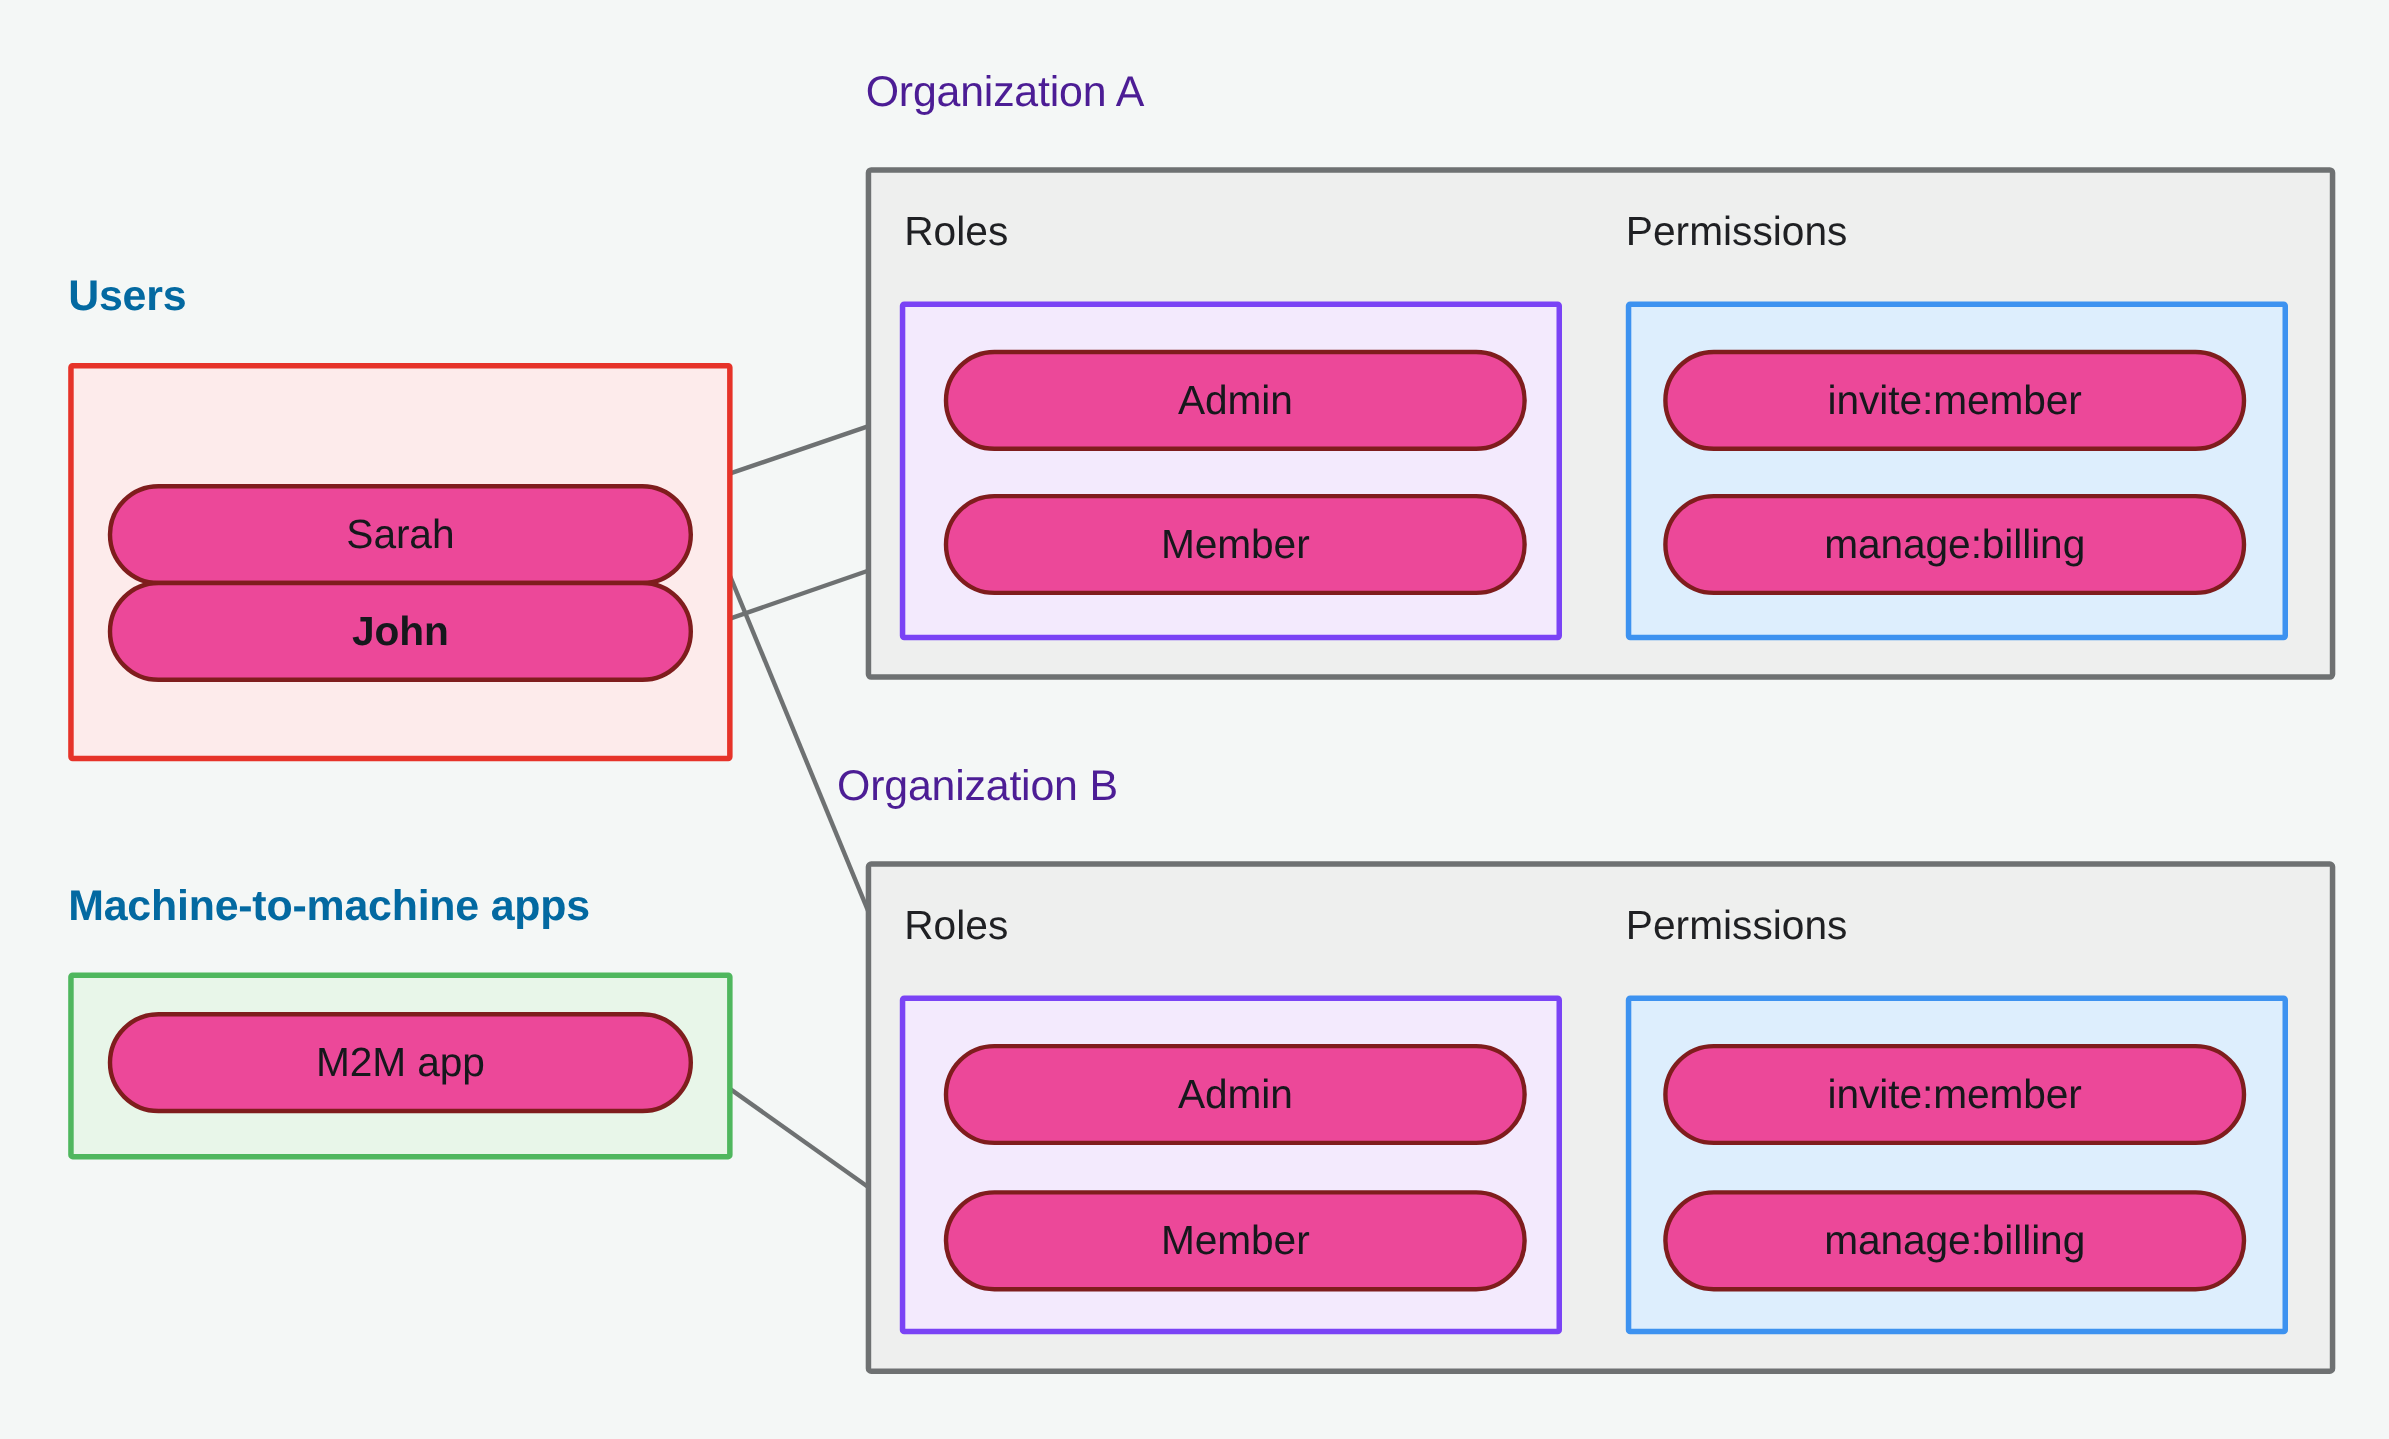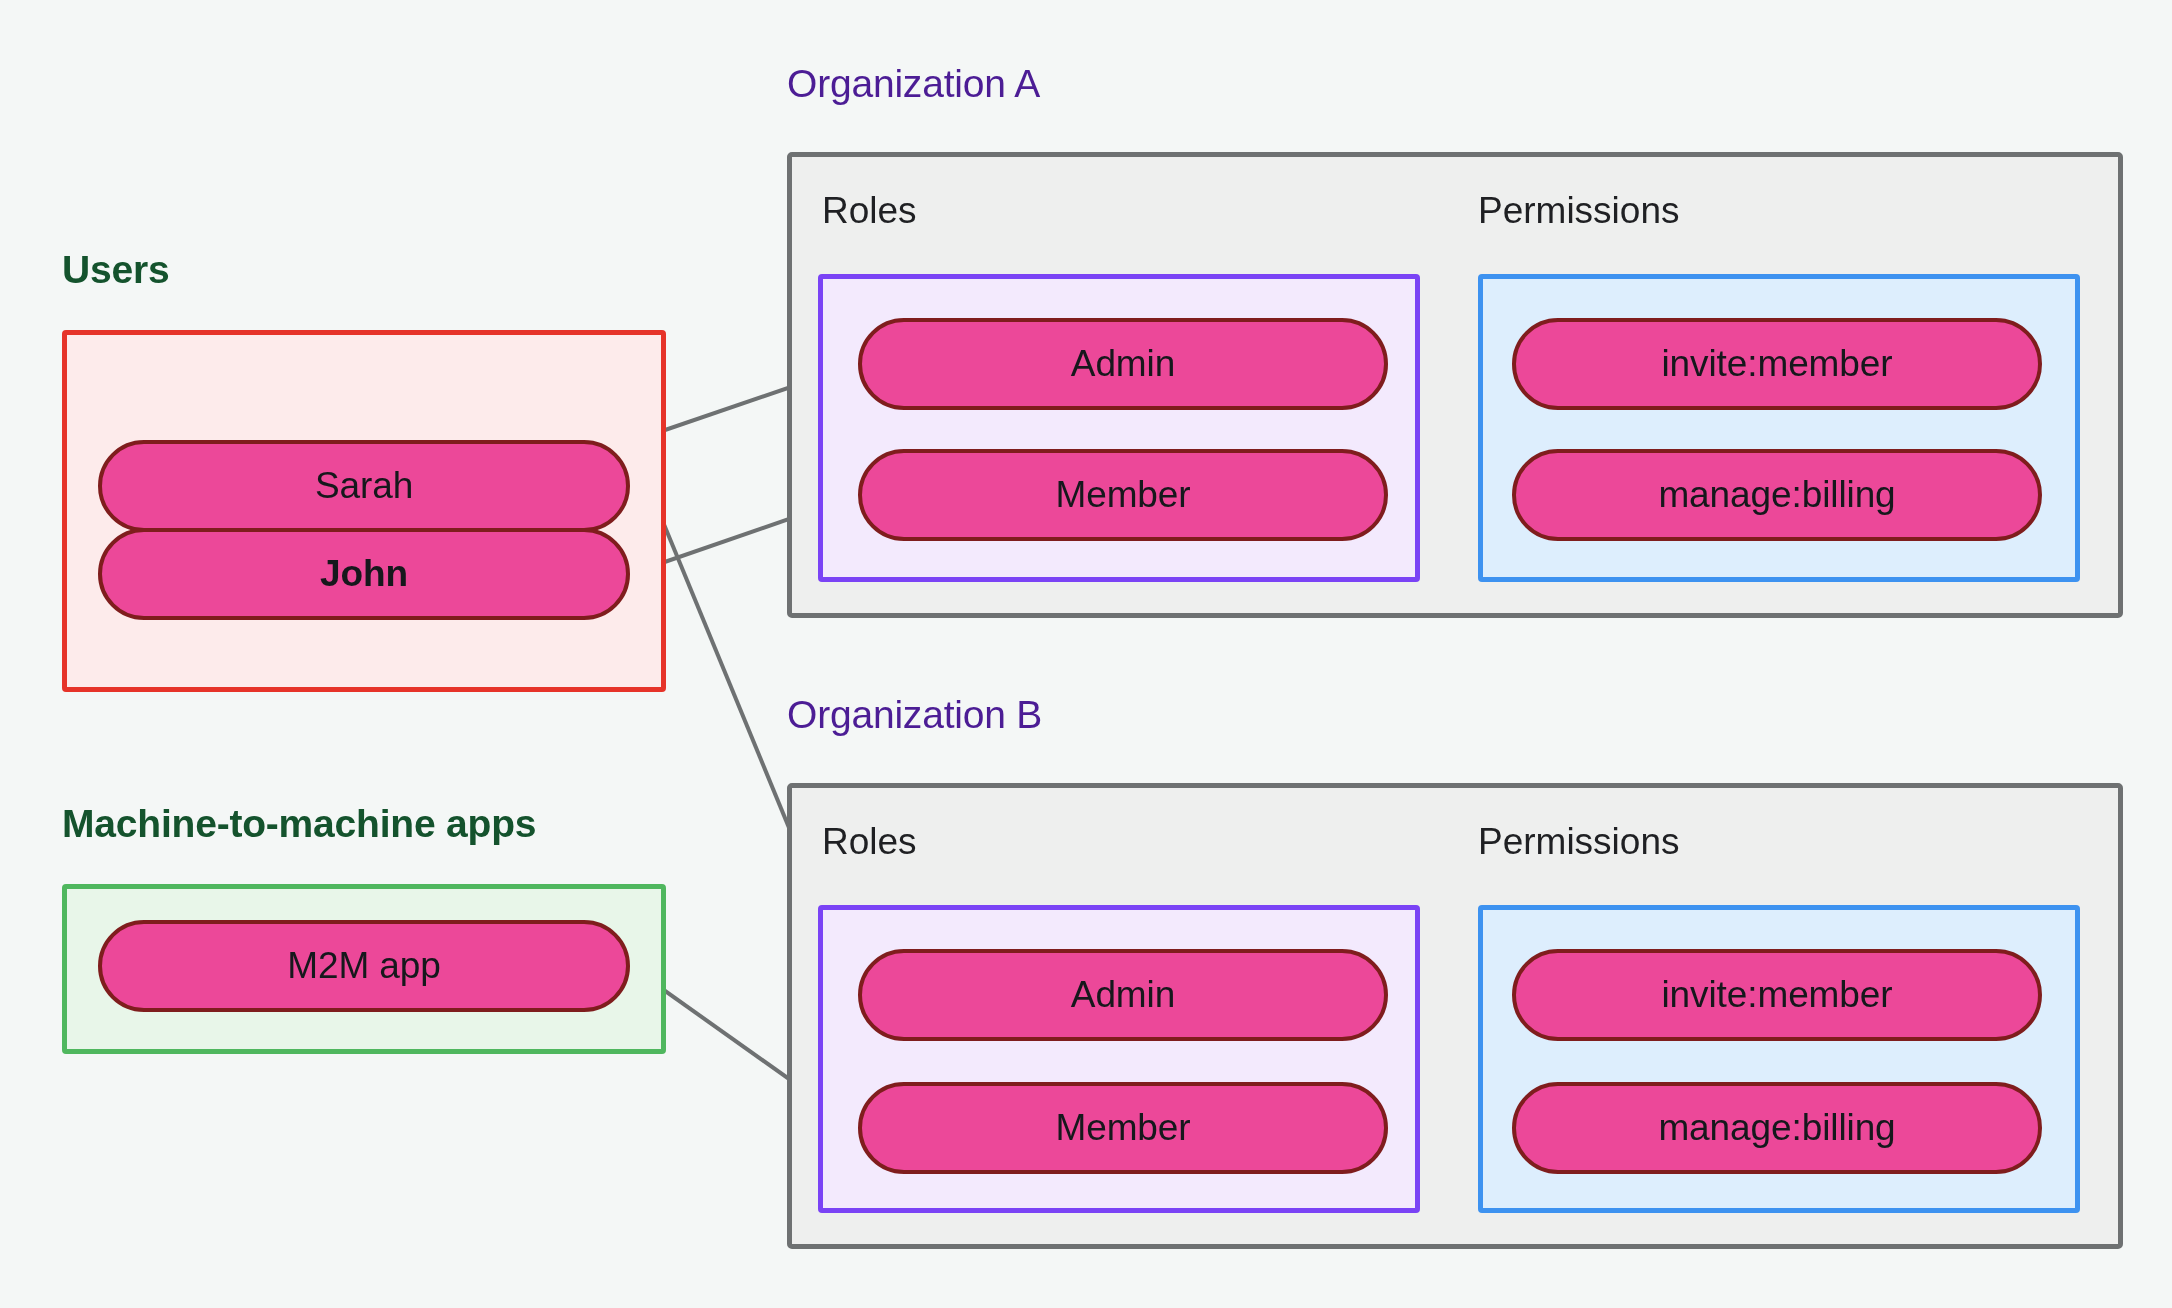--- a/index.html
+++ b/index.html
@@ -9,21 +9,21 @@
     font-family:"Liberation Sans","DejaVu Sans",sans-serif;
     position:relative;overflow:hidden;
   }
   #stage{position:absolute;left:0;top:0;width:2172px;height:1308px;}
 
   
   .grp-label{
     position:absolute;
     font-size:39px;
     font-weight:700;
-    color:#14532d;
+    color:#0369a1;
     white-space:nowrap;
     letter-spacing:-0.2px;
   }
   .org-label{
     position:absolute;
     font-size:39px;
     font-weight:400;
     color:#4c1d95;
     white-space:nowrap;
     letter-spacing:-0.2px;
@@ -149,21 +149,21 @@
   <div class="pill" style="left:858px;top:318px;width:530px;height:92px;">Admin</div>
 
   <div class="pill" style="left:858px;top:449px;width:530px;height:92px;">Member</div>
 
   <div class="box box-perms" style="left:1478px;top:274px;width:602px;height:308px;"></div>
 
   <div class="pill" style="left:1512px;top:318px;width:530px;height:92px;">invite:member</div>
 
   <div class="pill" style="left:1512px;top:449px;width:530px;height:92px;">manage:billing</div>
 
-  <div class="org-label" style="left:787px;top:693px;">Organization B</div>
+  <div class="org-label" style="left:761px;top:693px;">Organization B</div>
 
   <div class="box box-org" style="left:787px;top:783px;width:1336px;height:466px;"></div>
 
   <div class="sub-label" style="left:822px;top:821px;">Roles</div>
 
   <div class="sub-label" style="left:1478px;top:821px;">Permissions</div>
 
   <div class="box box-roles" style="left:818px;top:905px;width:602px;height:308px;"></div>
 
   <div class="pill" style="left:858px;top:949px;width:530px;height:92px;">Admin</div>

